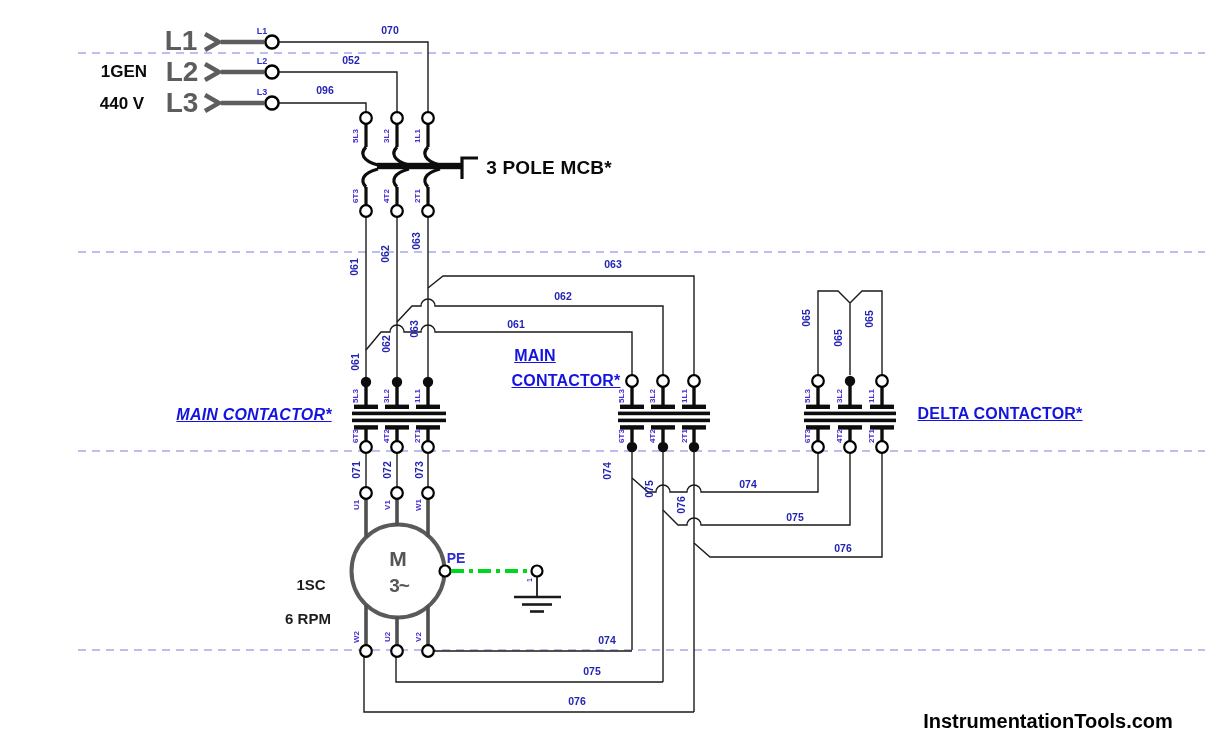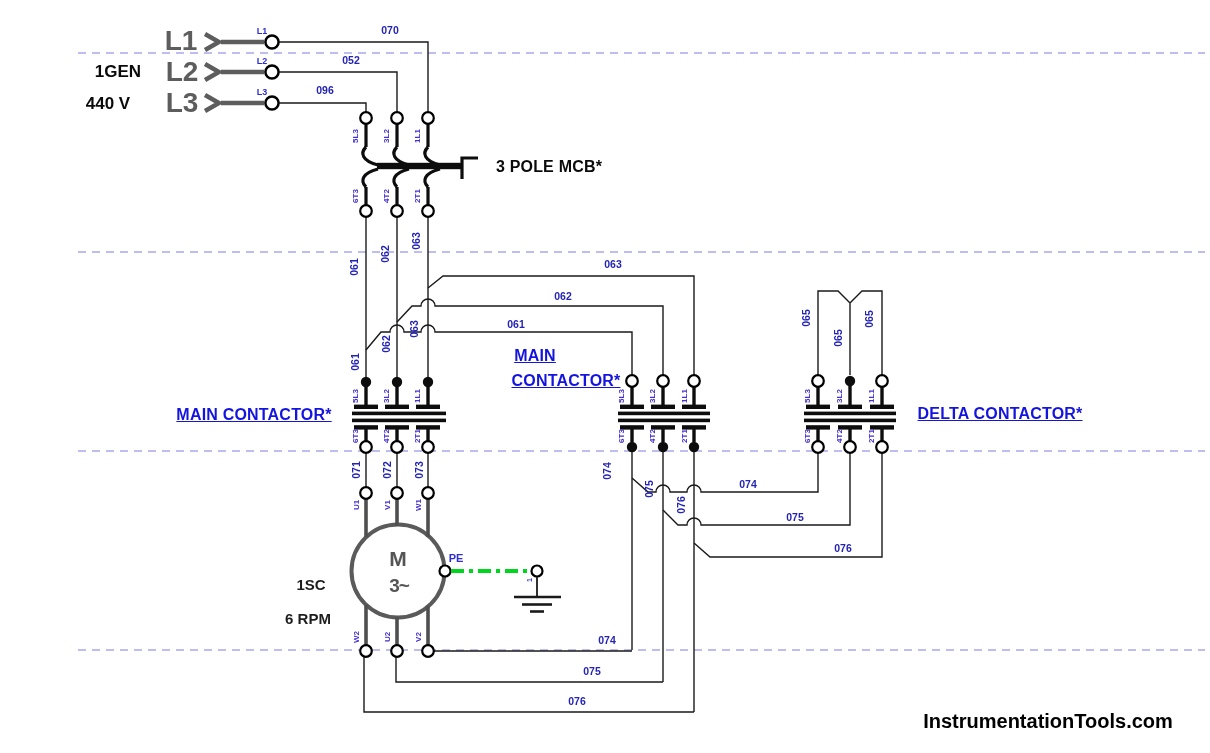--- a/index.html
+++ b/index.html
@@ -6,28 +6,28 @@
   #stage{position:relative;width:1210px;height:753px;background:#ffffff;overflow:hidden;
          font-family:"Liberation Sans",sans-serif;}
   #schematic-svg{position:absolute;left:0;top:0;}
   .lbl{position:absolute;font-family:"Liberation Sans",sans-serif;font-weight:bold;
        transform:translate(-50%,-50%);white-space:nowrap;line-height:1;z-index:5;}
   .rot{transform:translate(-50%,-50%) rotate(-90deg);}
   .wirenum{font-size:10.5px;color:#2424b4;}
   .term{font-size:8px;color:#4431cf;}
   .srcterm{font-size:9px;color:#2e2ecf;}
   .bluehdr{font-size:16px;color:#1414e0;text-decoration:underline;letter-spacing:.2px;}
-  .blackhdr{font-size:16px;color:#0a0a0a;letter-spacing:.2px;}
+  .blackhdr{font-size:19px;color:#0a0a0a;letter-spacing:.2px;}
   .biggray{font-size:28px;color:#5d5d5d;}
   .blackbold{font-size:17px;color:#0a0a0a;}
   .motorM{font-size:21px;color:#555;}
   .motor3{font-size:19px;color:#555;letter-spacing:-1px;}
   .tag{font-size:15px;color:#1d1d1d;}
   .wm{font-size:20px;color:#000;}
-  .pe{font-size:11px;color:#2e2ecf;}
+  .pe{font-size:14px;color:#2e2ecf;}
   .tiny{font-size:7px;color:#2e2ecf;}
 </style>
 </head>
 <body>
 
 <div id="stage">
 
 <svg id="schematic-svg" width="1210" height="753" viewBox="0 0 1210 753">
 
   <g stroke="#a8a8ec" stroke-width="1.6" stroke-dasharray="8 6">
@@ -226,22 +226,22 @@
       <line x1="522" y1="604.5" x2="552" y2="604.5" stroke-width="2.6"></line>
       <line x1="530" y1="611.5" x2="544" y2="611.5" stroke-width="2.6"></line>
     </g>
   </g>
 </svg>
 
 <div>
       <span class="lbl biggray" style="left: 181px; top: 41px;">L1</span>
       <span class="lbl biggray" style="left: 182px; top: 72px;">L2</span>
       <span class="lbl biggray" style="left: 182px; top: 103px;">L3</span>
-      <span class="lbl blackbold" style="left: 118px; top: 71px;">1GEN</span>
-      <span class="lbl blackbold" style="left: 108px; top: 103px; text-align: right;">440 V</span>
+      <span class="lbl blackbold" style="left: 124px; top: 71px;">1GEN</span>
+      <span class="lbl blackbold" style="left: 122px; top: 103px; text-align: right;">440 V</span>
       <span class="lbl srcterm" style="left: 262px; top: 31px;">L1</span>
       <span class="lbl srcterm" style="left: 262px; top: 61px;">L2</span>
       <span class="lbl srcterm" style="left: 262px; top: 92px;">L3</span>
       <span class="lbl wirenum" style="left: 390px; top: 30px;">070</span>
       <span class="lbl wirenum" style="left: 351px; top: 60px;">052</span>
       <span class="lbl wirenum" style="left: 325px; top: 90px;">096</span>
       <span class="lbl blackhdr" style="left: 549px; top: 167px;">3 POLE MCB*</span>
       <span class="lbl term rot" style="left: 356px; top: 136px;">5L3</span>
       <span class="lbl term rot" style="left: 387px; top: 136px;">3L2</span>
       <span class="lbl term rot" style="left: 418px; top: 136px;">1L1</span>
@@ -250,21 +250,21 @@
       <span class="lbl term rot" style="left: 418px; top: 196px;">2T1</span>
       <span class="lbl wirenum rot" style="left: 354px; top: 267px;">061</span>
       <span class="lbl wirenum rot" style="left: 385px; top: 254px;">062</span>
       <span class="lbl wirenum rot" style="left: 416px; top: 241px;">063</span>
       <span class="lbl wirenum rot" style="left: 355px; top: 362px;">061</span>
       <span class="lbl wirenum rot" style="left: 386px; top: 344px;">062</span>
       <span class="lbl wirenum rot" style="left: 414px; top: 329px;">063</span>
       <span class="lbl wirenum" style="left: 516px; top: 324px;">061</span>
       <span class="lbl wirenum" style="left: 563px; top: 296px;">062</span>
       <span class="lbl wirenum" style="left: 613px; top: 264px;">063</span>
-      <span class="lbl bluehdr" style="left: 254px; top: 415px;">MAIN CONTACTOR*</span>
+      <span class="lbl bluehdr" style="left: 254px; top: 415px; font-style: italic;">MAIN CONTACTOR*</span>
       <span class="lbl term rot" style="left: 356px; top: 396px;">5L3</span>
       <span class="lbl term rot" style="left: 387px; top: 396px;">3L2</span>
       <span class="lbl term rot" style="left: 418px; top: 396px;">1L1</span>
       <span class="lbl term rot" style="left: 356px; top: 436px;">6T3</span>
       <span class="lbl term rot" style="left: 387px; top: 436px;">4T2</span>
       <span class="lbl term rot" style="left: 418px; top: 436px;">2T1</span>
       <span class="lbl wirenum rot" style="left: 356px; top: 470px;">071</span>
       <span class="lbl wirenum rot" style="left: 387px; top: 470px;">072</span>
       <span class="lbl wirenum rot" style="left: 419px; top: 470px;">073</span>
       <span class="lbl term rot" style="left: 357px; top: 505px;">U1</span>

